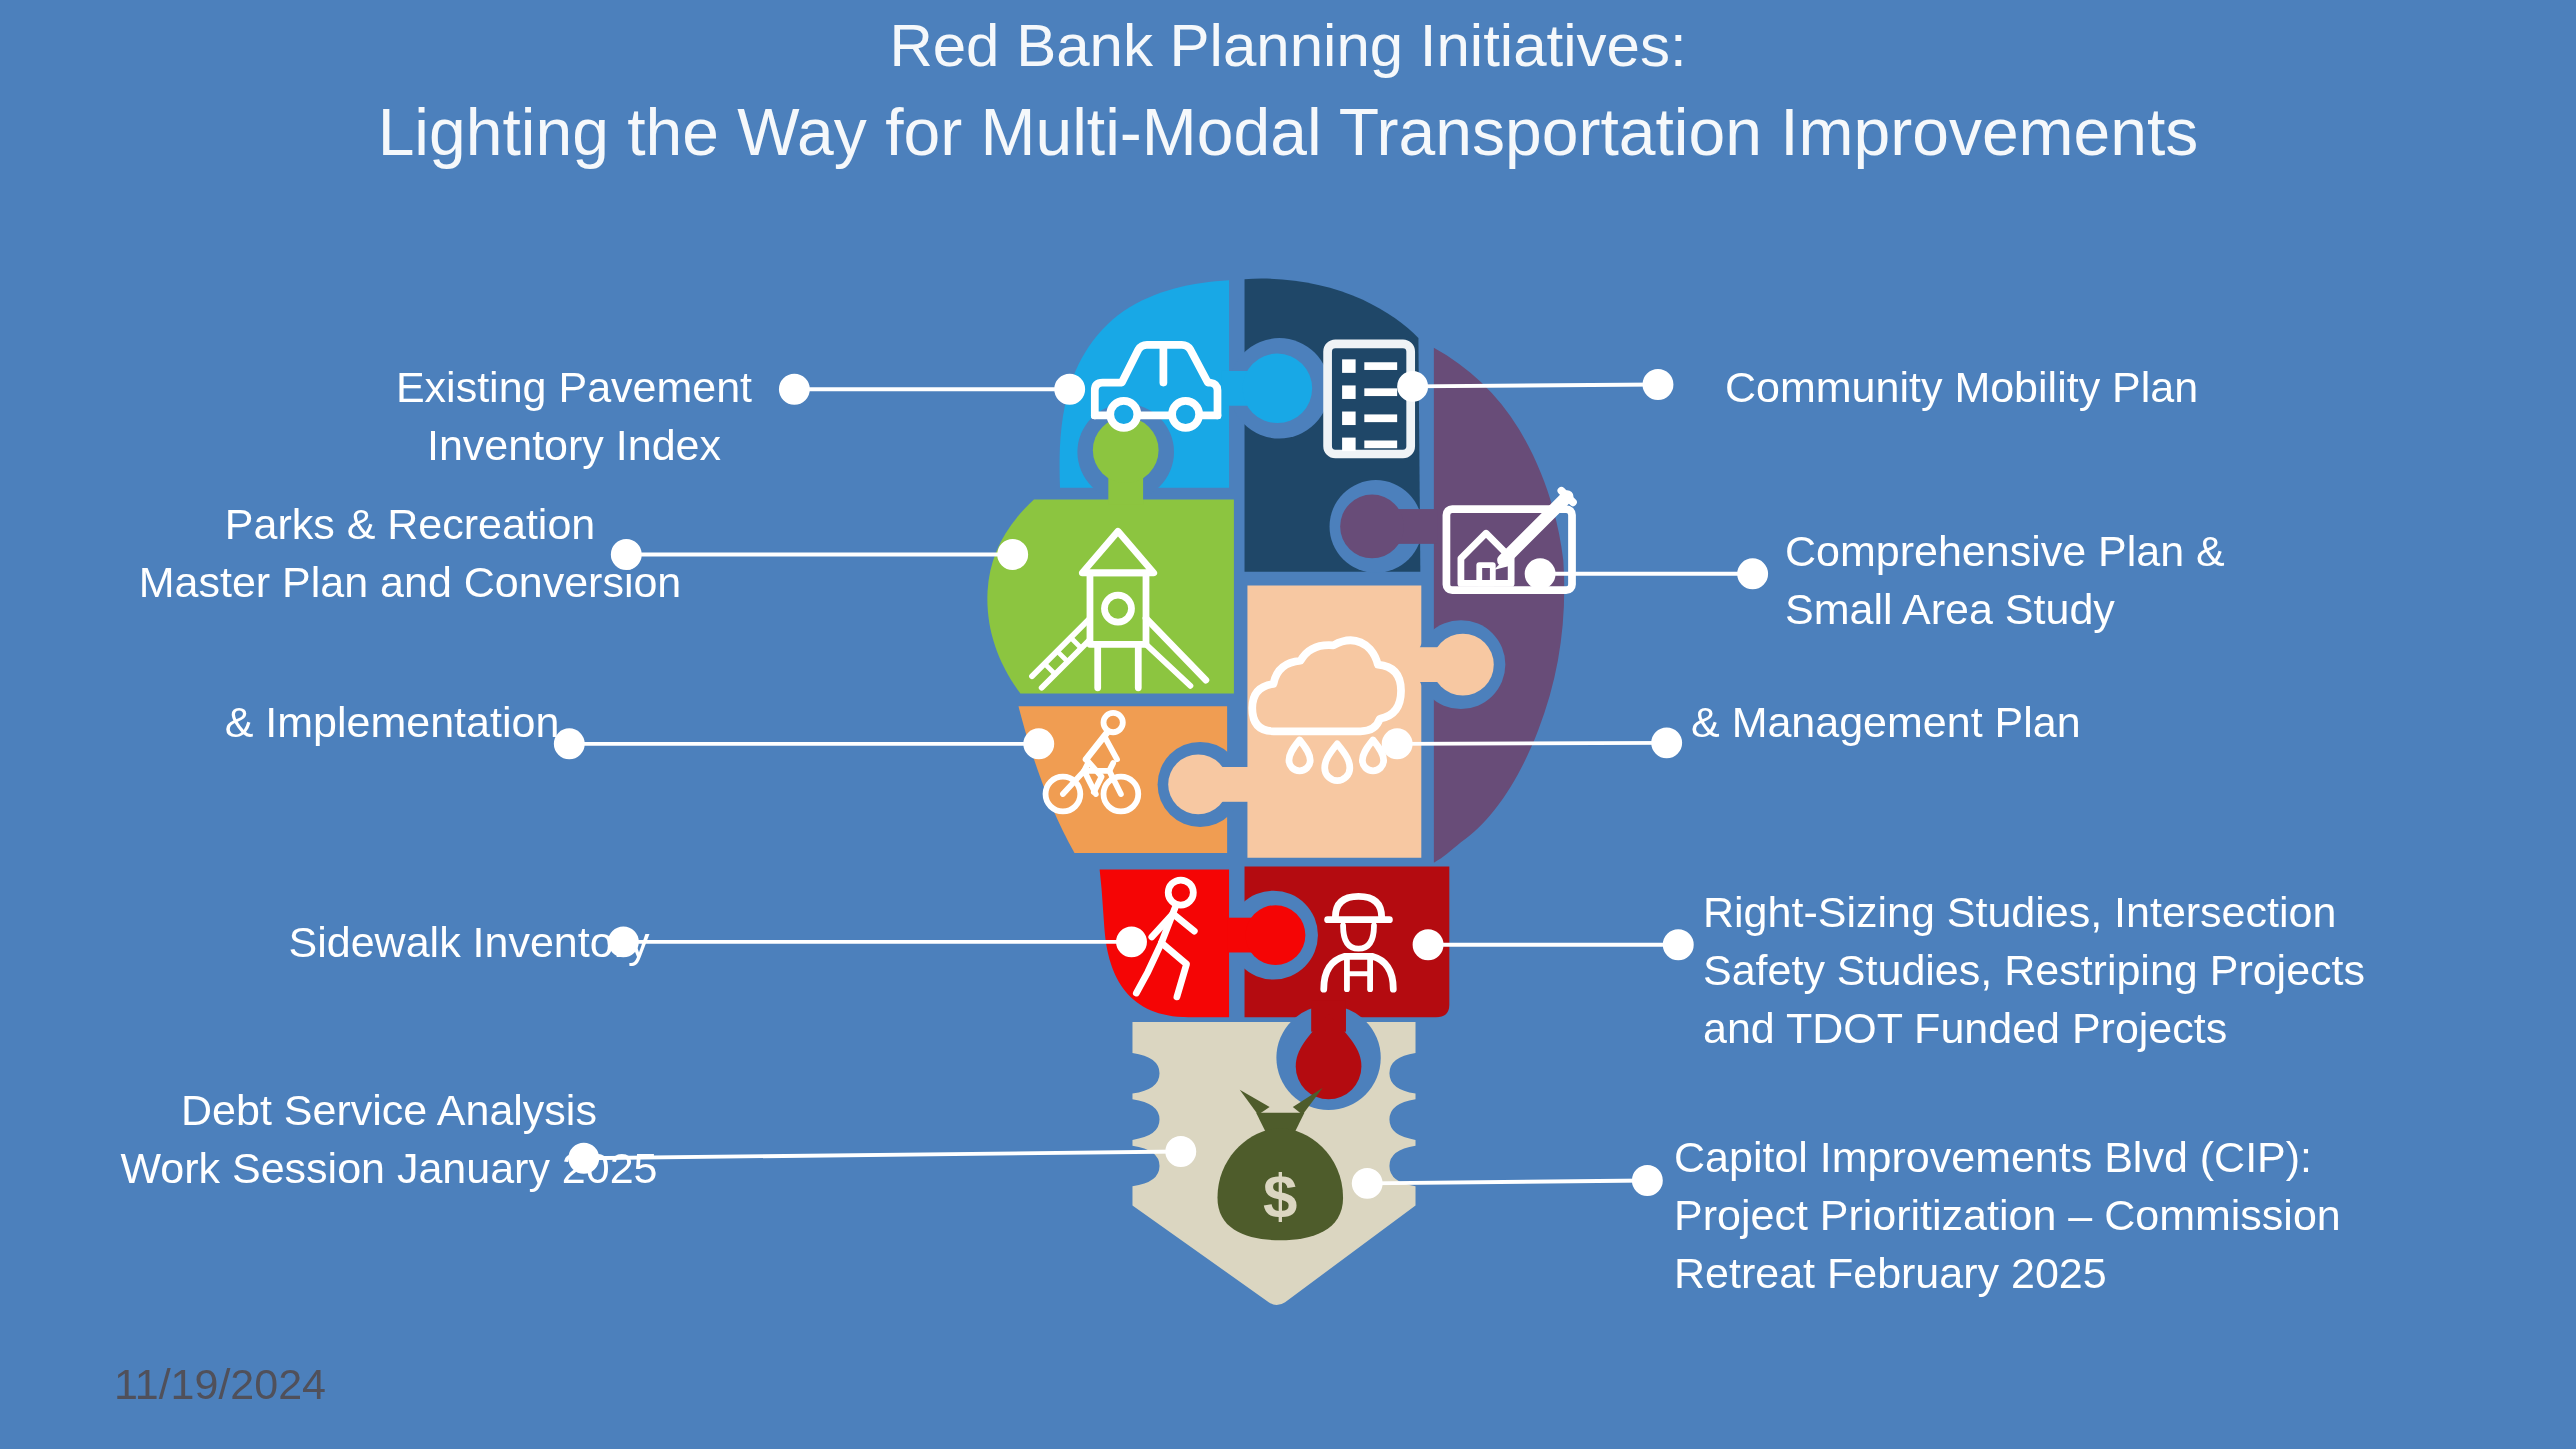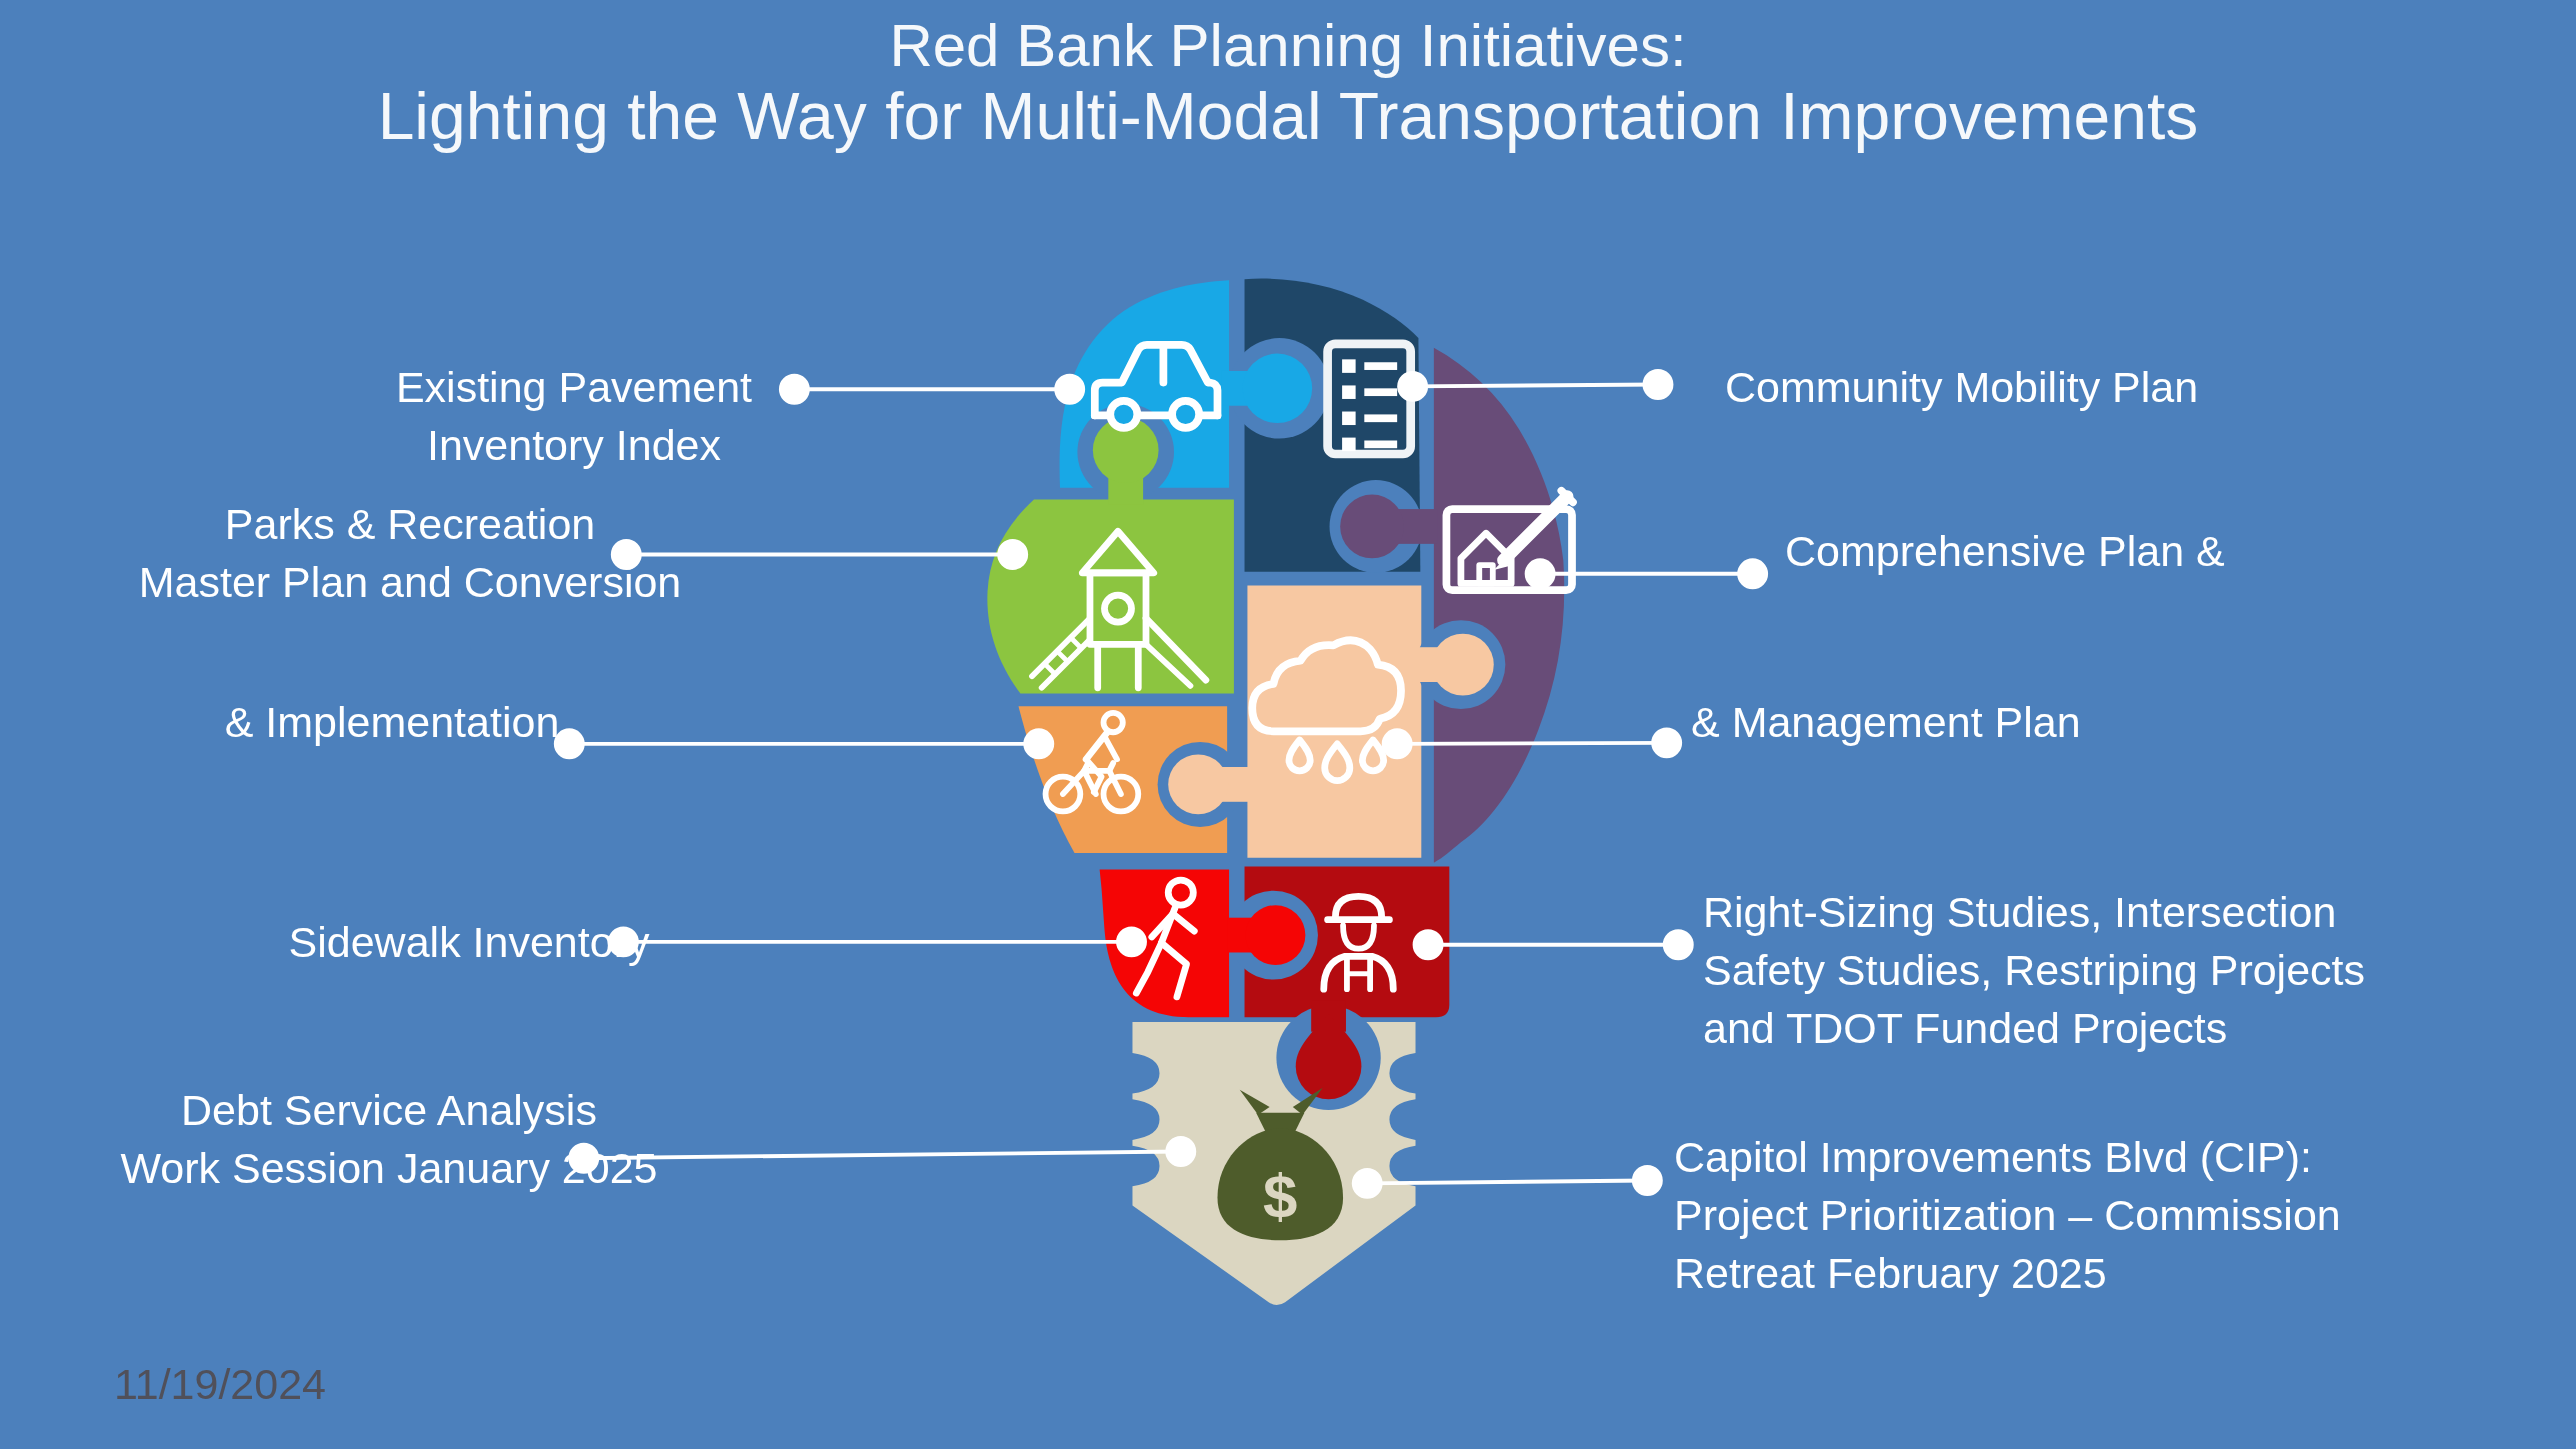--- a/index.html
+++ b/index.html
@@ -3,21 +3,21 @@
 <meta charset="utf-8">
 <style>
   html,body{margin:0;padding:0;}
   body{
     width:2576px;height:1449px;position:relative;overflow:hidden;
     background:#4C80BC;
     font-family:"Liberation Sans",sans-serif;
   }
   .title{position:absolute;left:0;top:13.5px;width:2576px;text-align:center;color:#F5F8FB;}
   .title .t1{font-size:60px;line-height:64px;}
-  .title .t2{font-size:66px;line-height:68px;margin-top:4px;}
+  .title .t2{font-size:66px;line-height:68px;margin-top:20px;}
   .lbl{position:absolute;color:#FFFFFF;font-size:43px;line-height:58px;}
   .lbl.c{text-align:center;}
   .lbl.l{text-align:left;}
   .date{position:absolute;left:114px;top:1360px;font-size:43px;color:#50505A;}
   svg.scene{position:absolute;left:0;top:0;width:2576px;height:1449px;}
 </style>
 </head>
 <body>
 
 <svg class="scene" viewBox="0 0 2666 1500">
@@ -254,20 +254,21 @@
 <div class="lbl c" style="left:99px;top:1081px;width:580px;">
   <div>Debt Service Analysis</div>
   <div>Work Session January 2025</div>
 </div>
 
 <div class="lbl l" style="left:1725px;top:358px;width:676px;">
   <div>Community Mobility Plan</div>
 </div>
 <div class="lbl l" style="left:1785px;top:522px;width:676px;">
   <div>Comprehensive Plan &amp;</div>
+  <div>Small Area Study</div>
 </div>
 <div class="lbl l" style="left:1691px;top:693px;width:734px;">
   <div>&amp; Management Plan</div>
 </div>
 <div class="lbl l" style="left:1703px;top:883px;width:773px;">
   <div>Right-Sizing Studies, Intersection</div>
   <div>Safety Studies, Restriping Projects</div>
   <div>and TDOT Funded Projects</div>
 </div>
 <div class="lbl l" style="left:1674px;top:1128px;width:773px;">

